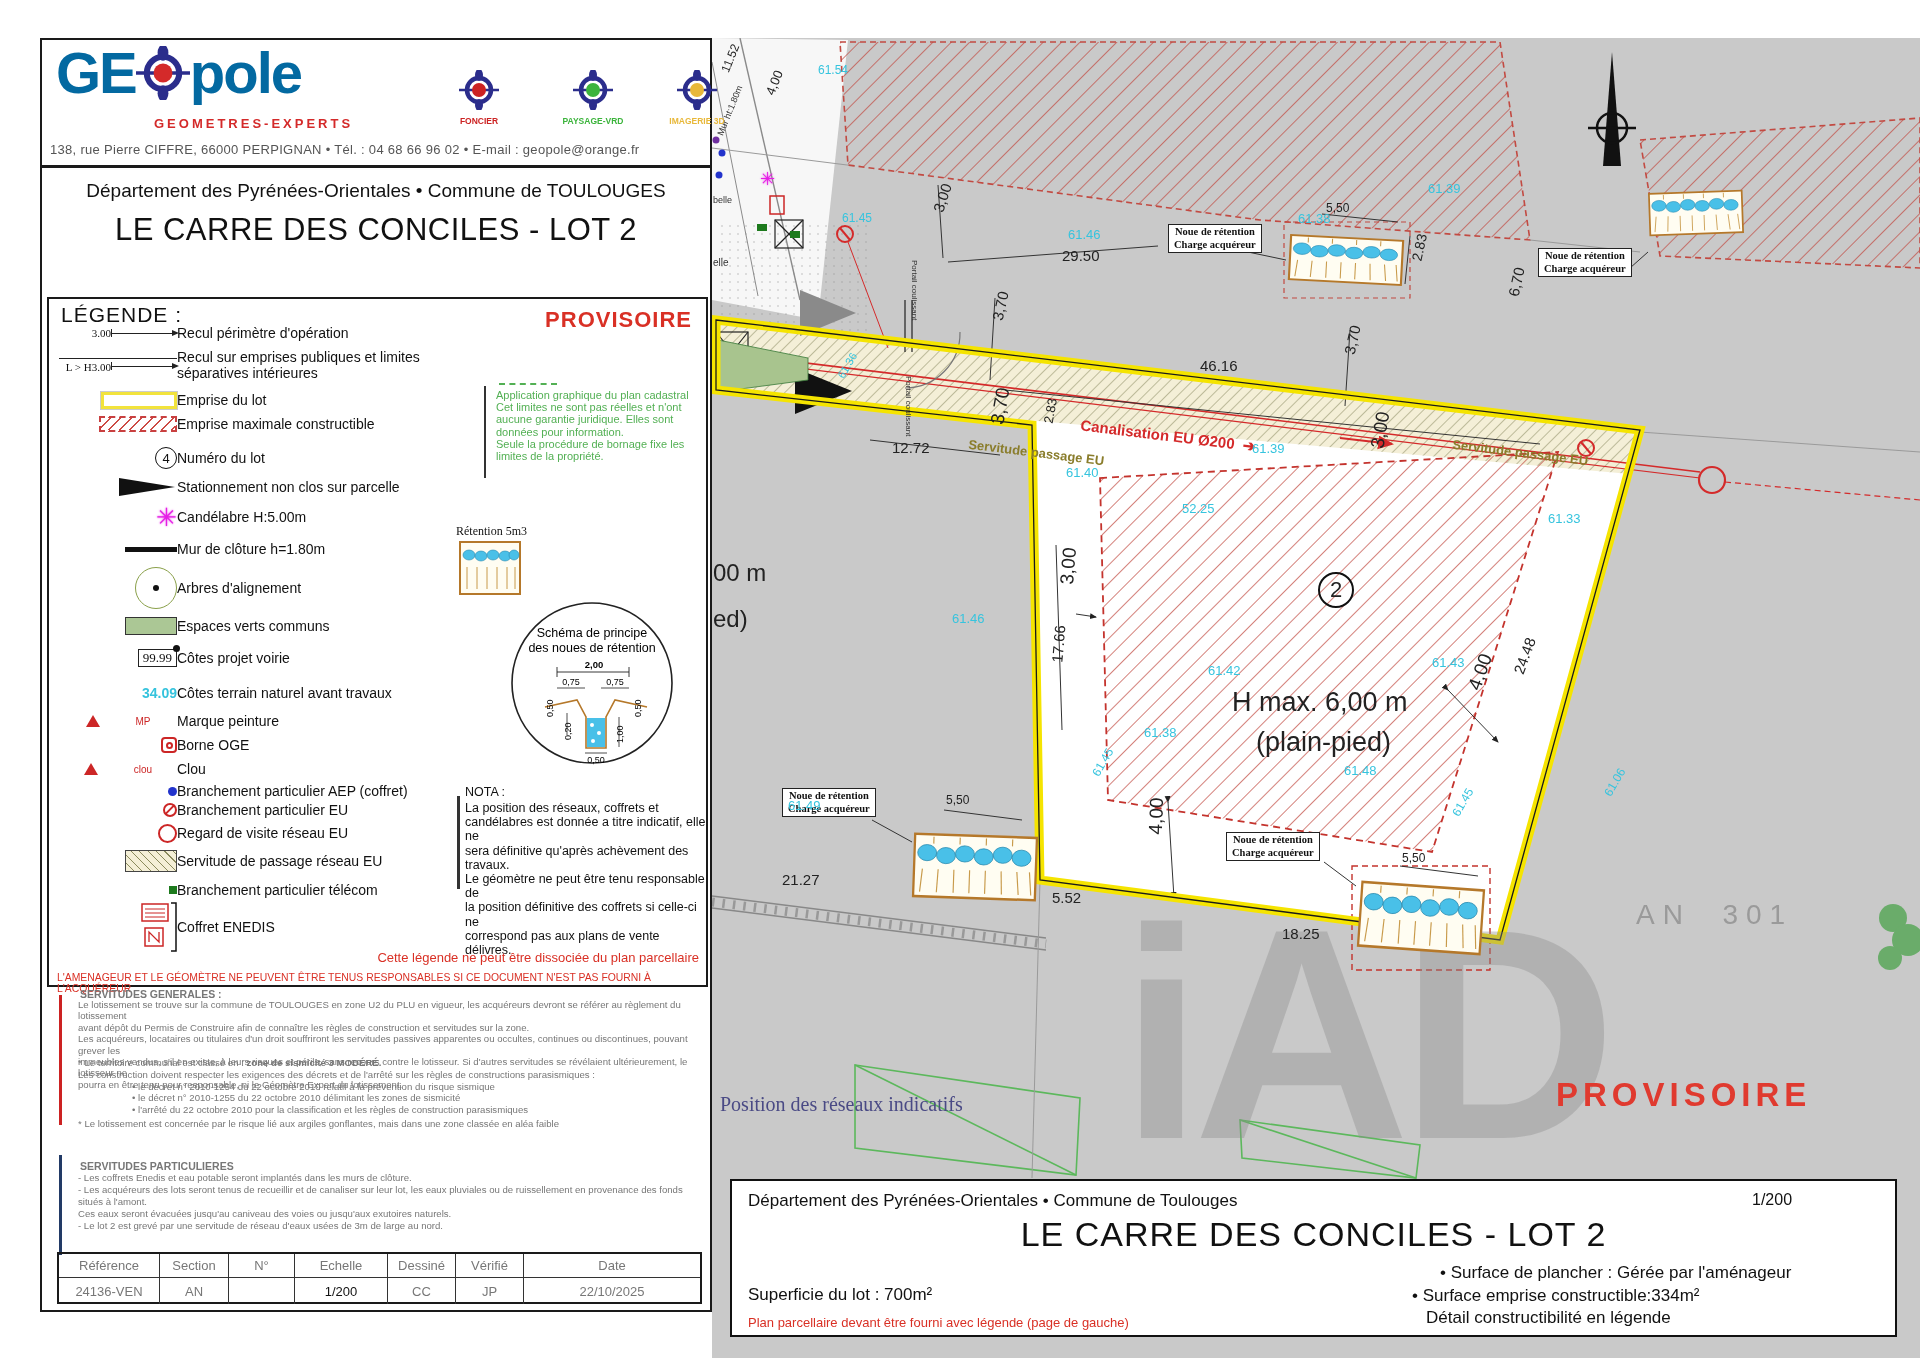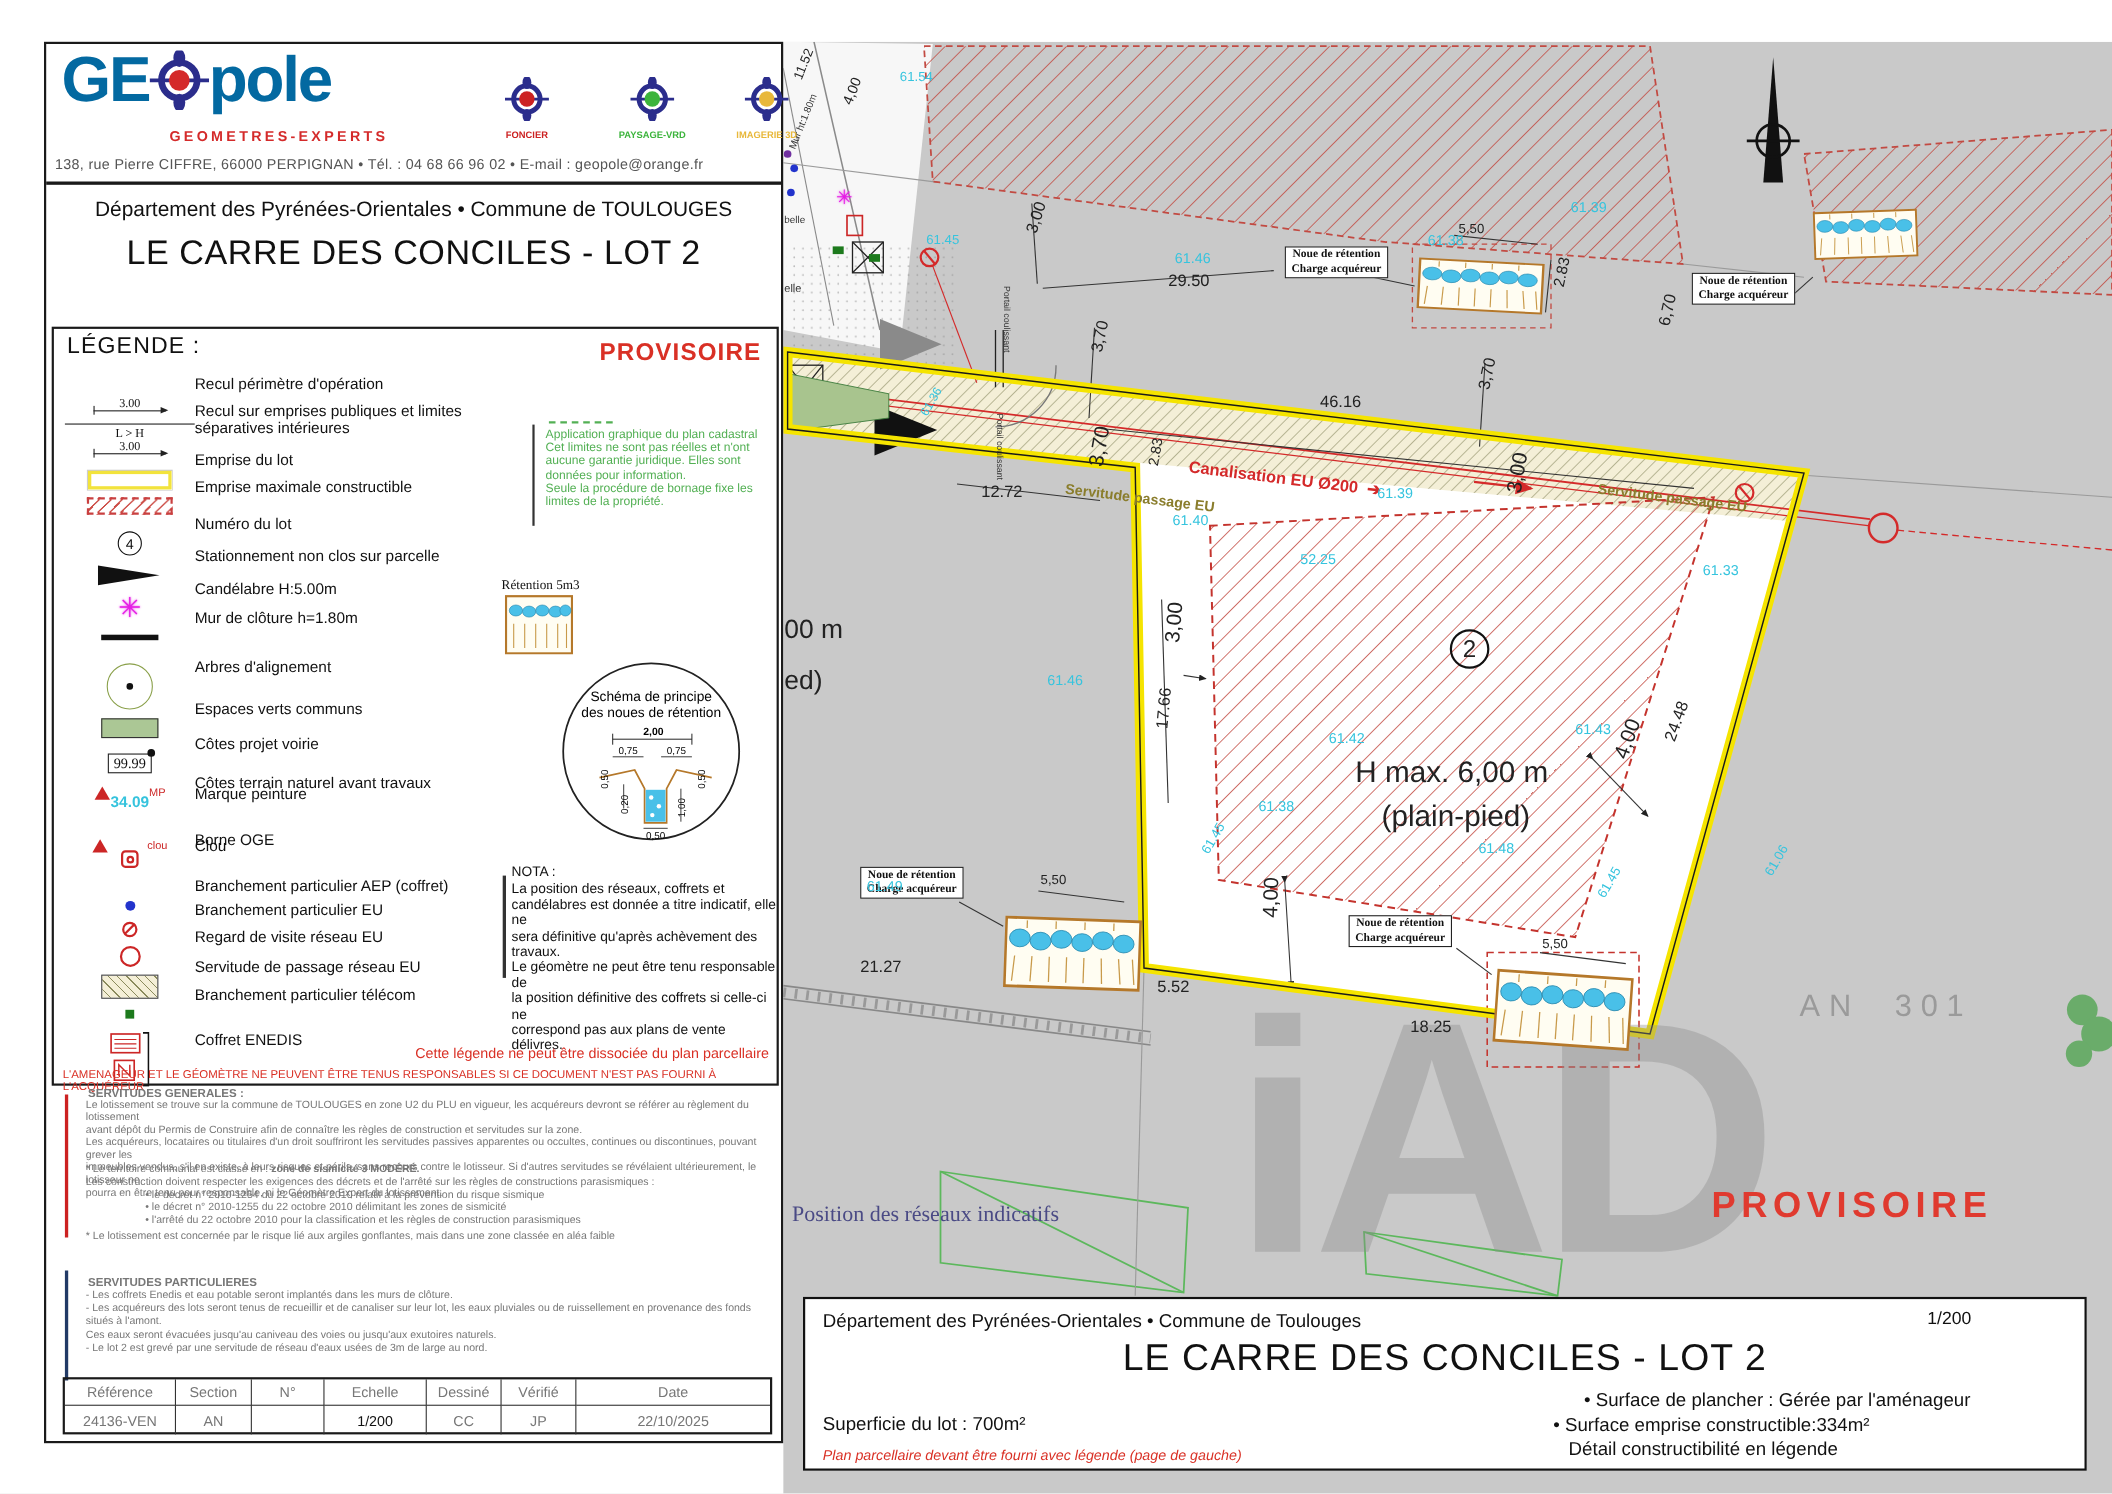--- a/index.html
+++ b/index.html
@@ -17,21 +17,21 @@
   .division{position:absolute;top:30px;width:90px;text-align:center;}
   .division .dlabel{display:block;margin-top:2px;font-size:8.5px;font-weight:bold;}
   #addr{position:absolute;left:8px;top:102px;font-size:13px;color:#555;letter-spacing:.3px;white-space:nowrap;}
   .title1{position:absolute;left:0;top:140px;width:668px;text-align:center;font-size:19px;color:#111;}
   .title2{position:absolute;left:0;top:172px;width:668px;text-align:center;font-size:31px;color:#111;letter-spacing:.5px;}
   
   #legend-box{position:absolute;left:5px;top:257px;width:661px;height:690px;border:2px solid #1a1a1a;}
   #legend-title{position:absolute;left:12px;top:4px;font-size:21px;letter-spacing:1px;}
   #legend-prov{position:absolute;right:14px;top:8px;font-size:22px;font-weight:bold;color:#d93025;letter-spacing:1px;}
   .lrow{position:absolute;left:10px;display:flex;align-items:center;}
-  .sym{width:118px;display:flex;justify-content:flex-end;align-items:center;flex-direction:column;margin-top:36px;}
+  .sym{width:118px;display:flex;justify-content:flex-end;align-items:center;flex-direction:row;}
   .symh{width:118px;display:flex;justify-content:center;align-items:center;gap:4px;}
   .lbl{font-size:14px;white-space:pre-line;line-height:1.15;}
   .mini{font-family:"Liberation Serif",serif;font-size:11px;}
   .aline{width:66px;border-bottom:1.2px solid #222;position:relative;height:1px;}
   .aline:after{content:"";position:absolute;right:-2px;top:-3px;border-left:7px solid #222;border-top:3px solid transparent;border-bottom:3px solid transparent;}
   .aline:before{content:"";position:absolute;left:0;top:-4px;width:1px;height:8px;background:#222;}
   .sw-lot{width:76px;height:17px;border:3px solid #f2e33c;box-shadow:0 0 0 1px #ccc;}
   .sw-constr{width:78px;height:16px;border:2px dashed #c94040;
      background:repeating-linear-gradient(135deg,rgba(0,0,0,0) 0 6px,#cc4b44 6px 7.4px);}
   .sw-num{width:22px;height:22px;border:1.6px solid #111;border-radius:50%;display:flex;align-items:center;justify-content:center;font-size:13px;}
@@ -98,21 +98,21 @@
   .ml-lotnum{width:36px;height:36px;border:2.5px solid #111;border-radius:50%;background:rgba(255,255,255,.0);
         display:flex;align-items:center;justify-content:center;font-size:22px;}
   .noue{position:absolute;z-index:4;}
   
   #title-box{position:absolute;left:730px;top:1179px;width:1167px;height:158px;background:#fff;
              border:2px solid #111;z-index:6;}
   #tb-line1{position:absolute;left:16px;top:10px;font-size:17px;}
   #tb-scale{position:absolute;left:1020px;top:10px;font-size:16px;}
   #tb-title{position:absolute;left:0;top:34px;width:100%;text-align:center;font-size:34px;letter-spacing:1px;}
   #tb-sup{position:absolute;left:16px;top:104px;font-size:17px;}
-  #tb-note{position:absolute;left:16px;top:134px;font-size:13px;color:#d93025;font-style:italic;}
+  #tb-note{position:absolute;left:16px;top:134px;font-size:13px;color:#d93025;}
   #tb-b1{position:absolute;left:708px;top:82px;font-size:17px;}
   #tb-b2{position:absolute;left:680px;top:105px;font-size:17px;}
   #tb-b3{position:absolute;left:694px;top:127px;font-size:17px;}
 </style>
 </head>
 <body>
 
 <div id="page">
 
   <svg id="map-svg" width="1208" height="1320" viewBox="712 38 1208 1320">

